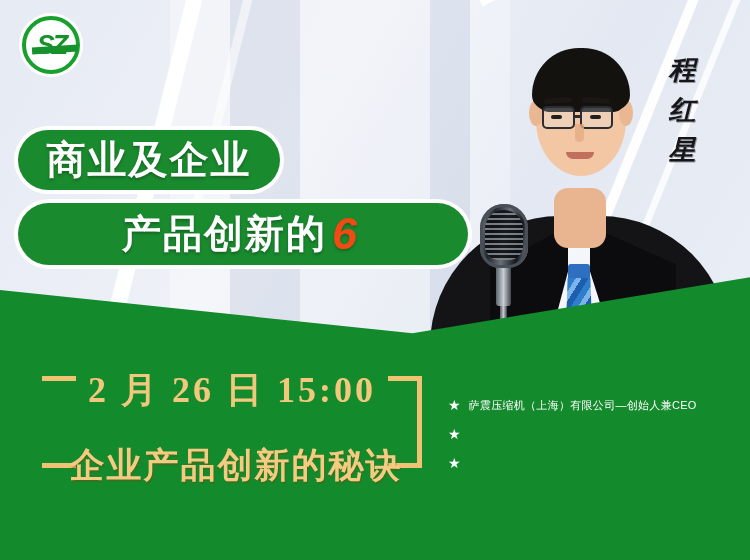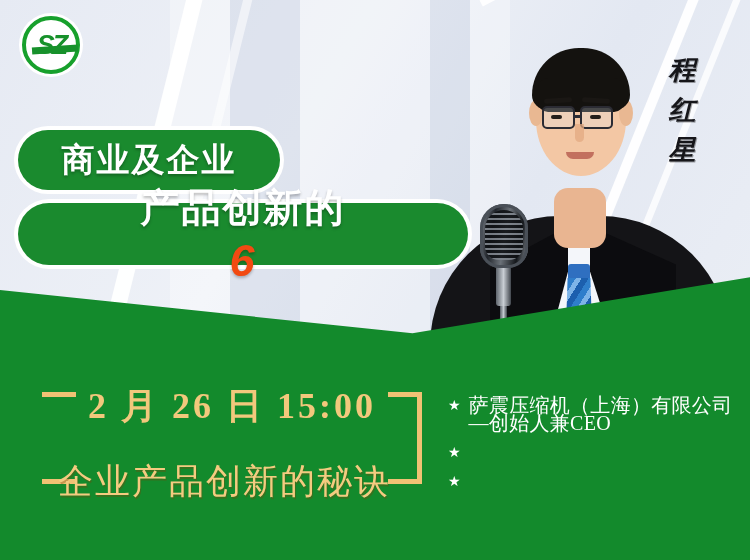--- a/index.html
+++ b/index.html
@@ -90,48 +90,48 @@
   .logo-en{font-size:27px;font-weight:bold;color:#13a02a;letter-spacing:1px;margin-top:4px;
     text-shadow:-2px -2px 0 #fff,2px -2px 0 #fff,-2px 2px 0 #fff,2px 2px 0 #fff;}
   .logo-en .red{color:#e8201c;}
 
   
   .pill{position:absolute;background:#1a8a2e;border-radius:40px;
     box-shadow:0 0 0 4px #ffffff;display:flex;align-items:center;justify-content:center;}
   .pill span{color:#ffffff;font-weight:bold;letter-spacing:2px;
     text-shadow:0 2px 3px rgba(0,0,0,.28);}
   .pill1{left:18px;top:130px;width:262px;height:60px;}
-  .pill1 span{font-size:33px;}
-  .pill2{left:18px;top:203px;width:450px;height:62px;flex-direction:column;}
+  .pill1 span{font-size:39px;}
+  .pill2{left:18px;top:203px;width:450px;height:62px;}
   .pill2 span{font-size:39px;}
   .pill2 .six{color:#f24a12;font-size:45px;font-style:italic;padding:0 5px;
     text-shadow:0 2px 3px rgba(0,0,0,.25);}
   .greenblock2{position:absolute;left:0;top:0;width:750px;height:560px;background:#138a2c;
     clip-path:polygon(0% 51.8%, 55% 59.5%, 100% 49.5%, 100% 100%, 0% 100%);}
 
   
-  .dateblock{position:absolute;left:42px;top:362px;width:380px;height:128px;margin-top:16px;}
+  .dateblock{position:absolute;left:42px;top:362px;width:380px;height:128px;}
   .brL,.brR{position:absolute;top:0;width:34px;height:128px;}
   .brL{left:0;} .brR{right:0;}
   .brL:before,.brR:before{content:"";position:absolute;left:0;top:14px;width:34px;height:5px;background:#f0c274;}
   .brL:after,.brR:after{content:"";position:absolute;left:0;bottom:22px;width:34px;height:5px;background:#f0c274;}
   .brR .vstem{position:absolute;right:0;top:14px;width:5px;height:92px;background:#f0c274;}
   .dl1{position:absolute;left:0;top:4px;width:380px;text-align:center;
     font-family:"Liberation Serif","DejaVu Serif",serif;font-weight:bold;font-size:36px;color:#f2c87c;letter-spacing:3px;}
   .dl2{position:absolute;left:0;top:48px;width:380px;text-align:center;
     font-family:"Liberation Serif","DejaVu Serif",serif;font-weight:bold;font-size:22px;color:#f2c87c;letter-spacing:2px;}
-  .dl3{position:absolute;left:16px;top:80px;width:380px;
-    font-family:"Liberation Serif","DejaVu Serif",serif;font-weight:normal;font-size:35px;color:#f4cb80;letter-spacing:2px;
+  .dl3{position:absolute;left:4px;top:80px;width:380px;text-align:center;
+    font-family:"Liberation Serif","DejaVu Serif",serif;font-weight:bold;font-size:35px;color:#f4cb80;letter-spacing:2px;
     text-shadow:1px 2px 0 rgba(120,70,10,.35);}
 
   
   .bullets{position:absolute;left:448px;top:396px;width:292px;}
   .bullet{display:flex;align-items:flex-start;gap:8px;margin-bottom:11px;}
   .bullet .star{color:#ffffff;font-size:14px;line-height:18px;}
-  .bullet .btxt{color:#ffffff;font-size:20px;line-height:18px;letter-spacing:.3px;font-family:Liberation Serif, serif;}
+  .bullet .btxt{color:#ffffff;font-size:11px;line-height:18px;letter-spacing:.3px;}
 
   
   .vname{position:absolute;right:48px;top:52px;width:40px;
     display:flex;flex-direction:column;align-items:center;gap:4px;}
   .vname span{font-family:"Liberation Serif","DejaVu Serif",serif;
     font-size:27px;font-weight:bold;color:#16161a;font-style:italic;
     text-shadow:1px 1px 0 rgba(0,0,0,.35);}
 </style>
 </head>
 <body>

